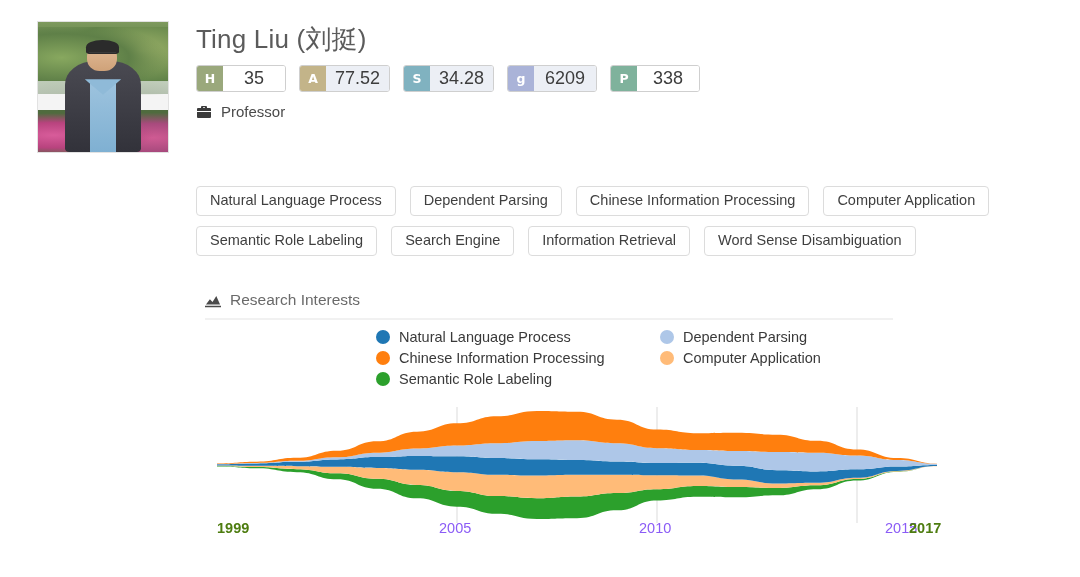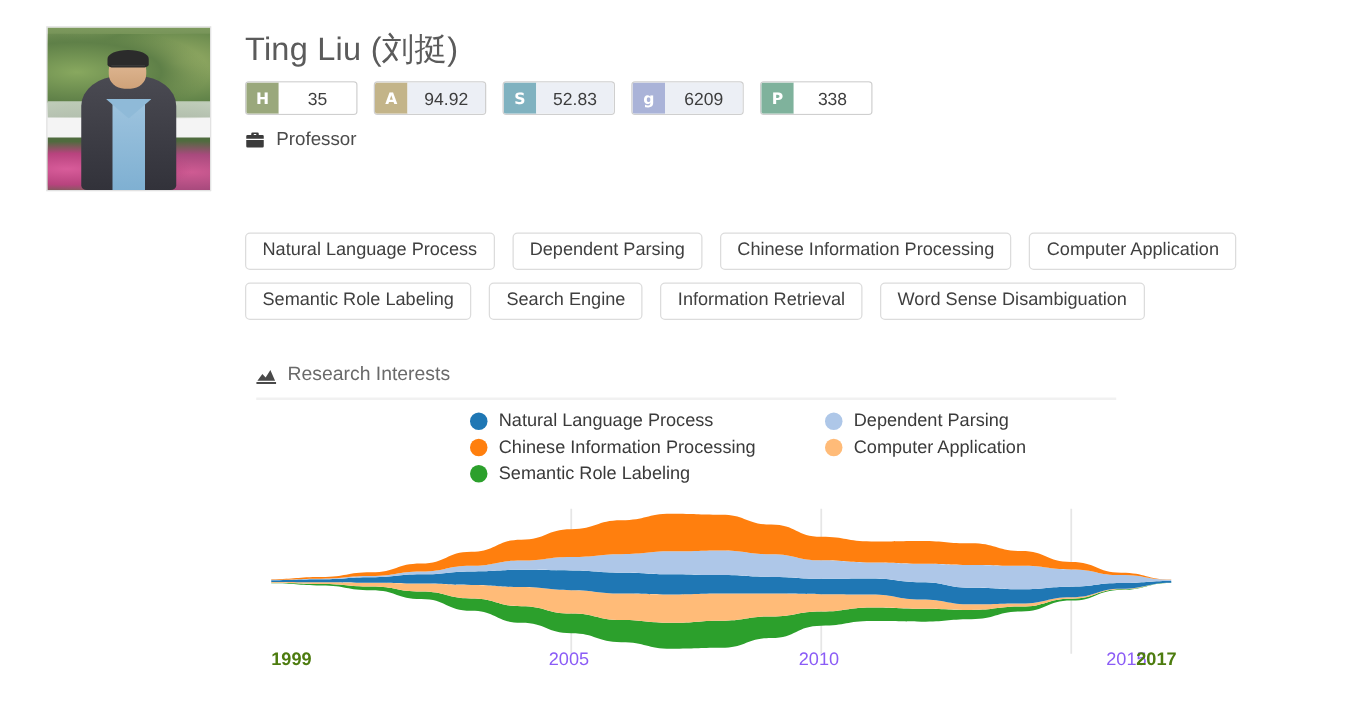--- a/index.html
+++ b/index.html
@@ -61,21 +61,21 @@
     border:1px solid #cfcfcf;border-radius:3px;overflow:hidden;
     background:#fff;
   }
   .badge .k{
     display:flex;align-items:center;justify-content:center;
     width:26px;font-size:12.5px;font-weight:700;color:#ffffff;
     font-family:"DejaVu Sans",sans-serif;
   }
   .badge .v{
     display:flex;align-items:center;justify-content:center;
-    min-width:44px;padding:0 9px;font-size:14px;color:#3d3d3d;background:#fff;
+    min-width:44px;padding:0 9px;font-size:18px;color:#3d3d3d;background:#fff;
     font-family:"Liberation Sans",sans-serif;
   }
   .badge.tinted .v{background:#eceff5;}
 
   
   .info{position:absolute;left:196px;font-size:15px;color:#4a4a4a;display:flex;align-items:center;gap:9px;white-space:nowrap;}
   .info.role{top:103px;}
   .info.org{top:136px;}
   .ico{display:inline-flex;width:16px;height:16px;align-items:center;justify-content:center;color:#3b3b3b;flex:none;}
 
@@ -131,25 +131,25 @@
 
   <div class="name">Ting Liu (刘挺)</div>
 
   <div class="badges">
       <div class="badge">
         <div class="k" style="background: rgb(154, 168, 124);">H</div>
         <div class="v">35</div>
       </div>
       <div class="badge tinted">
         <div class="k" style="background: rgb(195, 180, 137);">A</div>
-        <div class="v">94.92</div>
+        <div class="v">77.52</div>
       </div>
       <div class="badge tinted">
         <div class="k" style="background: rgb(128, 178, 192);">S</div>
-        <div class="v">52.83</div>
+        <div class="v">34.28</div>
       </div>
       <div class="badge tinted">
         <div class="k" style="background: rgb(170, 179, 216);">g</div>
         <div class="v">6209</div>
       </div>
       <div class="badge">
         <div class="k" style="background: rgb(127, 178, 156);">P</div>
         <div class="v">338</div>
       </div>
     </div>

